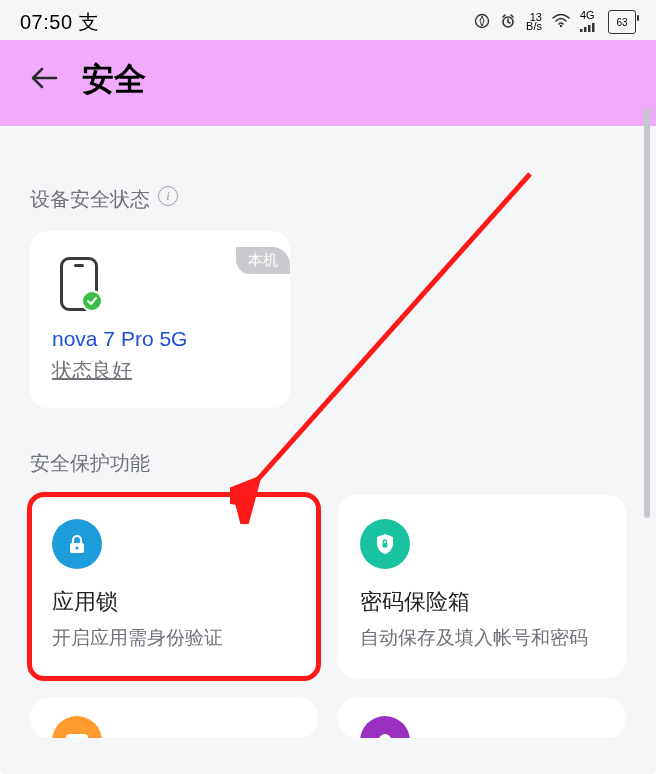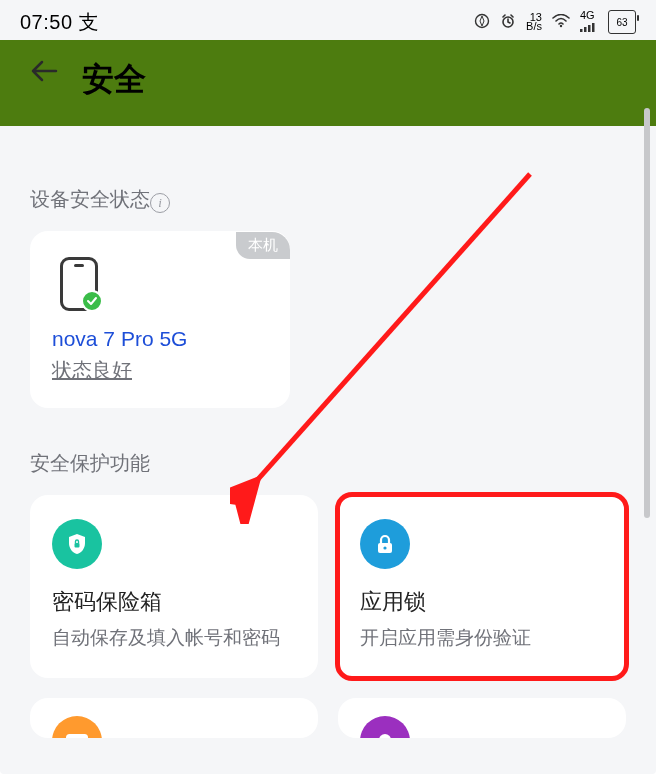--- a/index.html
+++ b/index.html
@@ -28,43 +28,43 @@
     }
     .status-left { font-size: 20px; letter-spacing: 0.5px; display:flex; align-items:center; gap:6px;}
     .status-left .alipay { font-weight: 500; }
     .status-right { display: flex; align-items: center; gap: 10px; font-size: 14px; }
     .bs { text-align: right; line-height: 0.8; font-size: 11px; }
     .signal-4g { font-size: 11px; line-height:0.9;}
     .batt { border:1.5px solid #333; width:28px; height:24px; border-radius:3px; position:relative; font-size:10px; display:flex; align-items:center; justify-content:center;}
     .batt::after { content:""; position:absolute; right:-4px; top:4px; width:2px; height:6px; background:#333; border-radius:1px;}
     .header {
       display: flex;
-      align-items: flex-start;
+      align-items: center;
       padding: 18px 30px 24px;
       gap: 24px;
-      background:#4d7c0f;
+      background:#f0abfc;
     }
     .back-arrow { font-size: 30px; line-height:1; }
     .page-title { font-size: 32px; font-weight: 600; }
     .content { padding: 0 30px; }
     .section-label {
-      display: flex; align-items: flex-end; gap: 0;
+      display: flex; align-items: flex-start; gap: 8px;
       color: #707279; font-size: 20px; margin: 60px 0 18px;
     }
     .info-icon {
       width:20px; height:20px; border:1.5px solid #9c9ea5; border-radius:50%;
       display:inline-flex; align-items:center; justify-content:center;
       font-size:13px; color:#9c9ea5; font-style: italic; font-family: serif;
     }
     .device-card {
       background:#fff; border-radius:18px; padding: 22px 22px 24px;
       position: relative; width: 260px;
     }
     .badge-local {
-      position:absolute; top:1px; right:0; background:#c9cbce; color:#fff;
+      position:absolute; top:16px; right:0; background:#c9cbce; color:#fff;
       font-size:15px; padding:4px 12px; border-radius: 0 18px 0 14px;
     }
     .phone-icon {
       width:38px; height:54px; border:3px solid #3a3a3a; border-radius:9px;
       position:relative; margin: 4px 0 16px 8px;
     }
     .phone-icon::before {
       content:""; position:absolute; top:4px; left:50%; transform:translateX(-50%);
       width:10px; height:3px; background:#3a3a3a; border-radius:2px;
     }
@@ -181,41 +181,41 @@
       </div>
       <div class="device-name">nova 7 Pro 5G</div>
       <div class="device-status">状态良好</div>
     </div>
 
     <div class="section-label second">
       <span>安全保护功能</span>
     </div>
 
     <div class="grid">
+      <div class="card highlight-box">
+        <div class="circle-icon circle-blue">
+          <svg class="lock-svg" viewBox="0 0 24 24">
+              <rect x="5" y="11" width="14" height="10" rx="2" fill="#fff"></rect>
+              <path d="M8 11 V8 a4 4 0 0 1 8 0 v3" fill="none" stroke="#fff" stroke-width="2.2"></path>
+              <circle cx="12" cy="16" r="1.6" fill="#1e9ddb"></circle>
+            </svg>
+        </div>
+        <div class="card-title">应用锁</div>
+        <div class="card-desc">开启应用需身份验证</div>
+      </div>
       <div class="card">
         <div class="circle-icon circle-teal">
           <svg class="lock-svg" viewBox="0 0 24 24">
               <path d="M12 2 L20 5 V11 C20 17 16 21 12 22 C8 21 4 17 4 11 V5 Z" fill="#fff"></path>
               <rect x="9.5" y="11" width="5" height="4.5" rx="1" fill="#19c3a0"></rect>
               <path d="M10.5 11 V9.5 a1.5 1.5 0 0 1 3 0 V11" fill="none" stroke="#19c3a0" stroke-width="1.4"></path>
             </svg>
         </div>
         <div class="card-title">密码保险箱</div>
         <div class="card-desc">自动保存及填入帐号和密码</div>
-      </div>
-      <div class="card highlight-box">
-        <div class="circle-icon circle-blue">
-          <svg class="lock-svg" viewBox="0 0 24 24">
-              <rect x="5" y="11" width="14" height="10" rx="2" fill="#fff"></rect>
-              <path d="M8 11 V8 a4 4 0 0 1 8 0 v3" fill="none" stroke="#fff" stroke-width="2.2"></path>
-              <circle cx="12" cy="16" r="1.6" fill="#1e9ddb"></circle>
-            </svg>
-        </div>
-        <div class="card-title">应用锁</div>
-        <div class="card-desc">开启应用需身份验证</div>
       </div>
     </div>
 
     <div class="partial-row">
       <div class="partial-card">
         <div class="circle-icon circle-orange">
           <svg width="26" height="18" viewBox="0 0 26 18">
               <rect x="2" y="2" width="22" height="7" rx="3.5" fill="#fff"></rect>
             </svg>
         </div>

